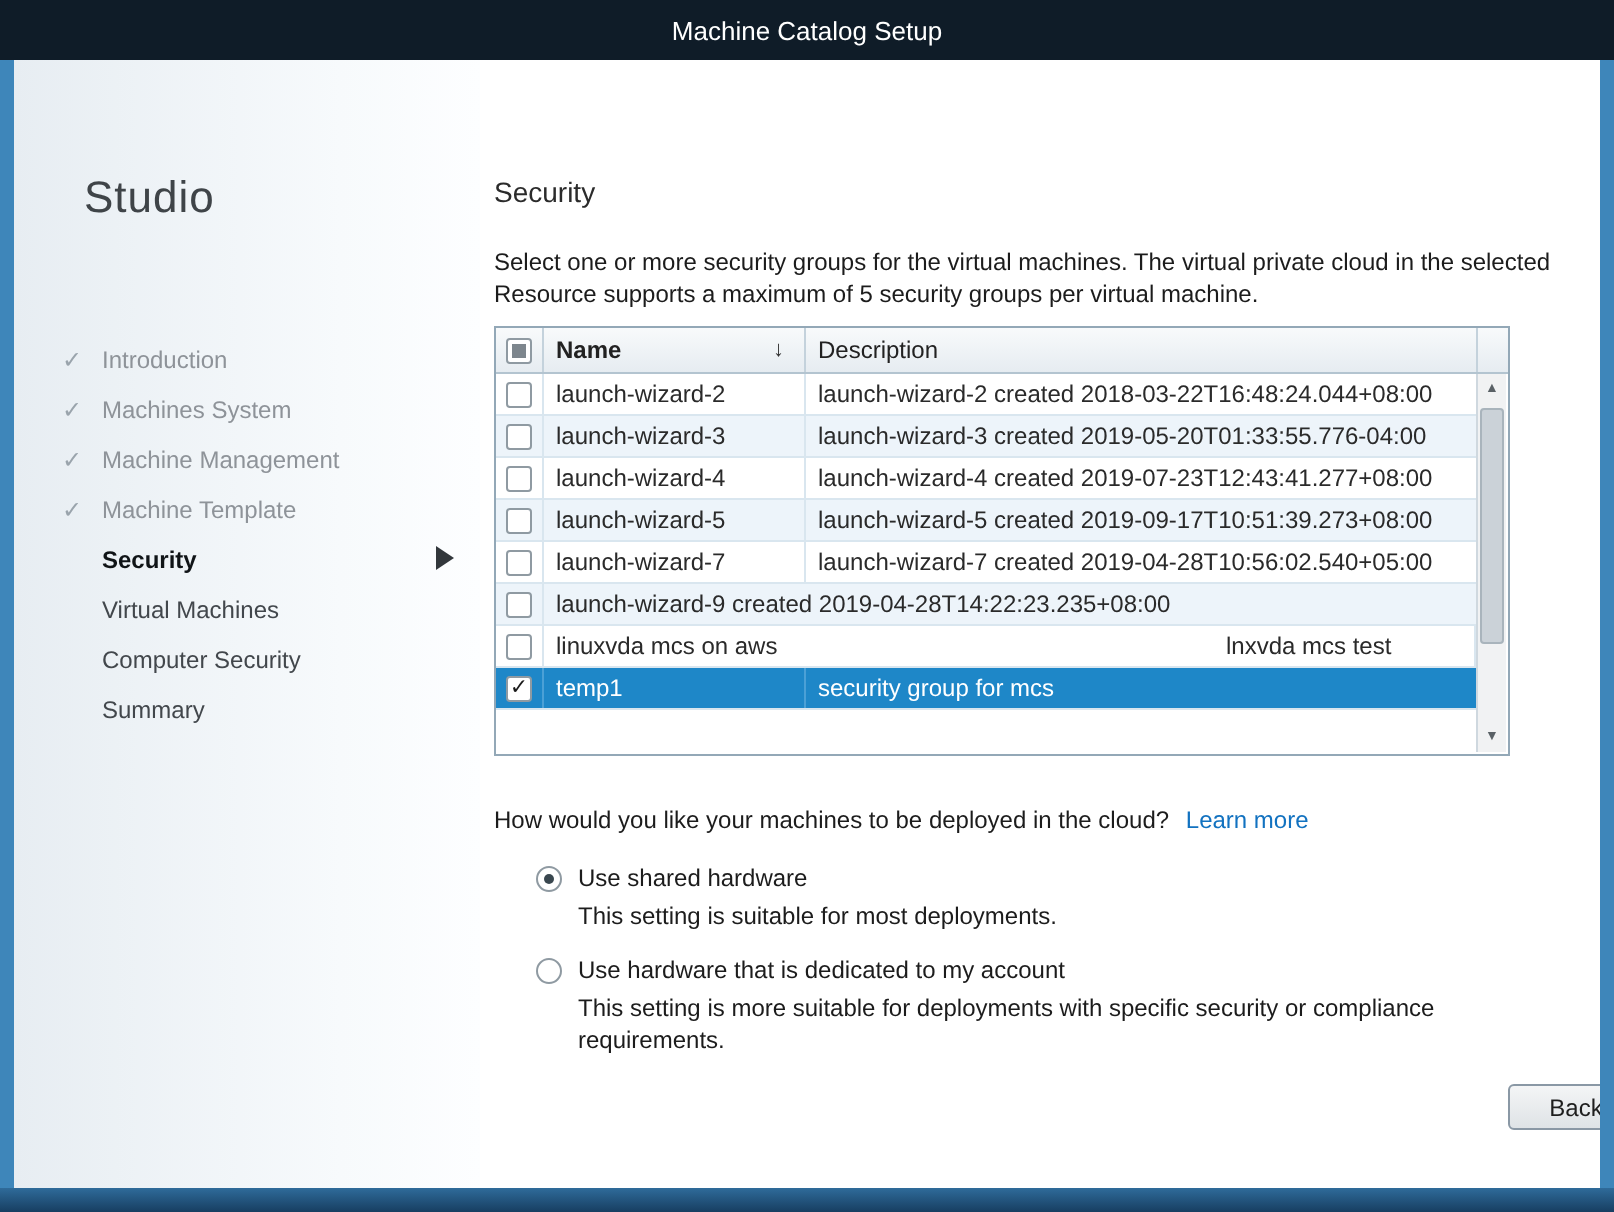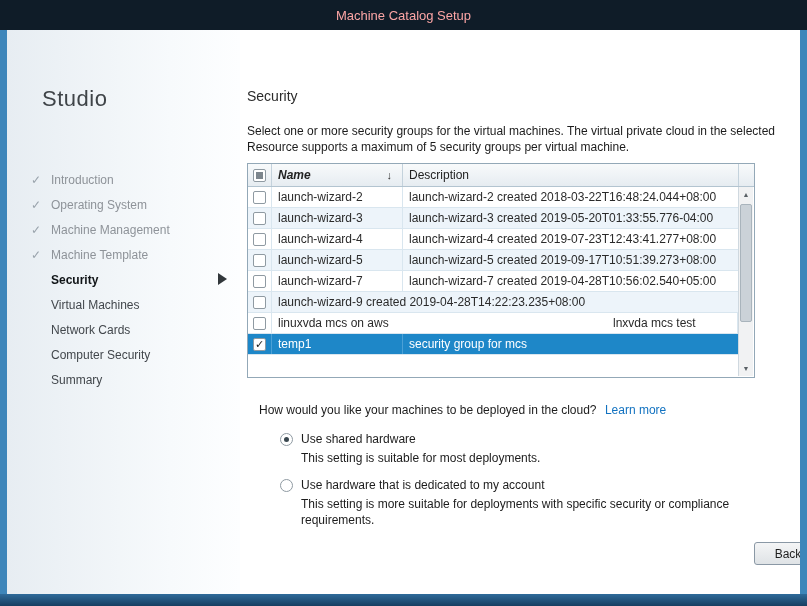--- a/index.html
+++ b/index.html
@@ -6,21 +6,21 @@
   body { margin: 0; background: #fff; }
   .window {
     position: relative; width: 807px; height: 606px;
     background: var(--frame, #3e86ba);
     font-family: "Liberation Sans", sans-serif; overflow: hidden;
   }
   .titlebar {
     position: absolute; top: 0; left: 0; width: 100%; height: 30px;
     background: var(--titlebar, #0f1c28);
     display: flex; align-items: center; justify-content: center;
-    color: #fca5a5; font-size: 13px;
+    color: #ffffff; font-size: 13px;
   }
   .bottomstrip {
     position: absolute; left: 0; bottom: 0; width: 100%; height: 12px;
     background: linear-gradient(#2f6b9a, #173e61);
   }
   .content {
     position: absolute; top: 30px; left: 7px; right: 7px; bottom: 12px;
     background: #ffffff; overflow: hidden;
   }
   
@@ -40,21 +40,21 @@
   }
   
   .main { position: absolute; left: 240px; top: 0; right: 0; bottom: 0; font-size: 12px; color: #1c1c1c; }
   .heading { position: absolute; top: 58px; left: 0; font-size: 14px; color: #2b2b2b; }
   .descr { position: absolute; top: 93px; left: 0; width: 535px; line-height: 16px; }
   
   .table { position: absolute; top: 133px; left: 0; width: 508px; height: 215px; border: 1px solid #93a8b7; background: #fff; }
   .thead { display: flex; height: 23px; background: linear-gradient(#f8fafb, #e6ecf1); border-bottom: 1px solid #b3c4d0; font-size: 12px; color: #222; }
   .th { display: flex; align-items: center; border-right: 1px solid #c4d2dc; height: 100%; }
   .th-check { width: 24px; justify-content: center; }
-  .th-name { width: 131px; padding-left: 6px; font-weight: bold; font-style: italic; }
+  .th-name { width: 131px; padding-left: 6px; font-weight: bold; }
   .th-desc { flex: 1; padding-left: 6px; }
   .th-corner { width: 15px; border-right: none; }
   .sort-icon { margin-left: auto; margin-right: 10px; font-size: 11px; color: #333; font-weight: normal; }
   .tbody { position: absolute; top: 23px; left: 0; right: 16px; bottom: 0; overflow: hidden; text-align: right; }
   .trow { display: flex; height: 21px; align-items: center; font-size: 12px; color: #2a2a2a; border-bottom: 1px solid #d9e6ef; background: #fff; }
   .trow:nth-child(even) { background: #edf4fa; }
   .cell { display: flex; align-items: center; height: 100%; }
   .c-check { width: 24px; justify-content: center; border-right: 1px solid #d9e6ef; }
   .c-name { width: 131px; padding-left: 6px; border-right: 1px solid #d9e6ef; white-space: nowrap; overflow: hidden; }
   .c-desc { flex: 1; padding-left: 6px; white-space: nowrap; overflow: hidden; }
@@ -65,21 +65,21 @@
     display: flex; align-items: center; justify-content: center; font-size: 11px; color: #1a1a1a; line-height: 1;
   }
   .ind-dash { width: 7px; height: 7px; background: #7d868d; }
   
   .vscroll { position: absolute; top: 23px; right: 1px; bottom: 1px; width: 15px; background: #f1f2f3; border-left: 1px solid #cfd8df; }
   .sb-btn { position: absolute; left: 0; width: 100%; height: 15px; display: flex; align-items: center; justify-content: center; font-size: 7px; color: #5a6166; }
   .sb-up { top: 0; }
   .sb-down { bottom: 0; }
   .sb-thumb { position: absolute; left: 1px; right: 1px; top: 17px; height: 118px; background: #cbd2d8; border: 1px solid #a9b4bc; border-radius: 2px; }
   
-  .deploy { position: absolute; left: 0; top: 372px; width: 545px; line-height: 16px; margin-left: 12px; }
+  .deploy { position: absolute; left: 0; top: 372px; width: 545px; line-height: 16px; }
   .question-line { margin-bottom: 13px; }
   .learn-more { color: var(--link, #1272c0); margin-left: 5px; cursor: pointer; }
   .option { margin-bottom: 11px; }
   .option-row { display: flex; align-items: center; gap: 8px; padding-left: 21px; }
   .radio { width: 13px; height: 13px; border-radius: 50%; border: 1px solid #8f9aa2; background: #fff; position: relative; flex: none; }
   .radio.selected::after { content: ""; position: absolute; left: 3px; top: 3px; width: 5px; height: 5px; border-radius: 50%; background: #39474f; }
   .option-desc { padding-left: 42px; margin-top: 3px; width: 512px; }
   
   .btn {
     position: absolute; top: 512px; width: 68px; height: 23px;
@@ -101,42 +101,38 @@
 
     <div class="sidebar">
       <div class="brand">Studio</div>
       <div class="steps">
           <div class="step done">
             <span class="step-check">✓</span>
             <span class="step-label">Introduction</span>
           </div>
           <div class="step done">
             <span class="step-check">✓</span>
-            <span class="step-label">Operating System</span>
+            <span class="step-label">Machines System</span>
           </div>
           <div class="step done">
             <span class="step-check">✓</span>
             <span class="step-label">Machine Management</span>
           </div>
           <div class="step done">
             <span class="step-check">✓</span>
             <span class="step-label">Machine Template</span>
           </div>
           <div class="step current">
             <span class="step-check"></span>
             <span class="step-label">Security</span>
             <span class="step-arrow"></span>
           </div>
           <div class="step upcoming">
             <span class="step-check"></span>
             <span class="step-label">Virtual Machines</span>
-          </div>
-          <div class="step upcoming">
-            <span class="step-check"></span>
-            <span class="step-label">Network Cards</span>
           </div>
           <div class="step upcoming">
             <span class="step-check"></span>
             <span class="step-label">Computer Security</span>
           </div>
           <div class="step upcoming">
             <span class="step-check"></span>
             <span class="step-label">Summary</span>
           </div>
         </div>

